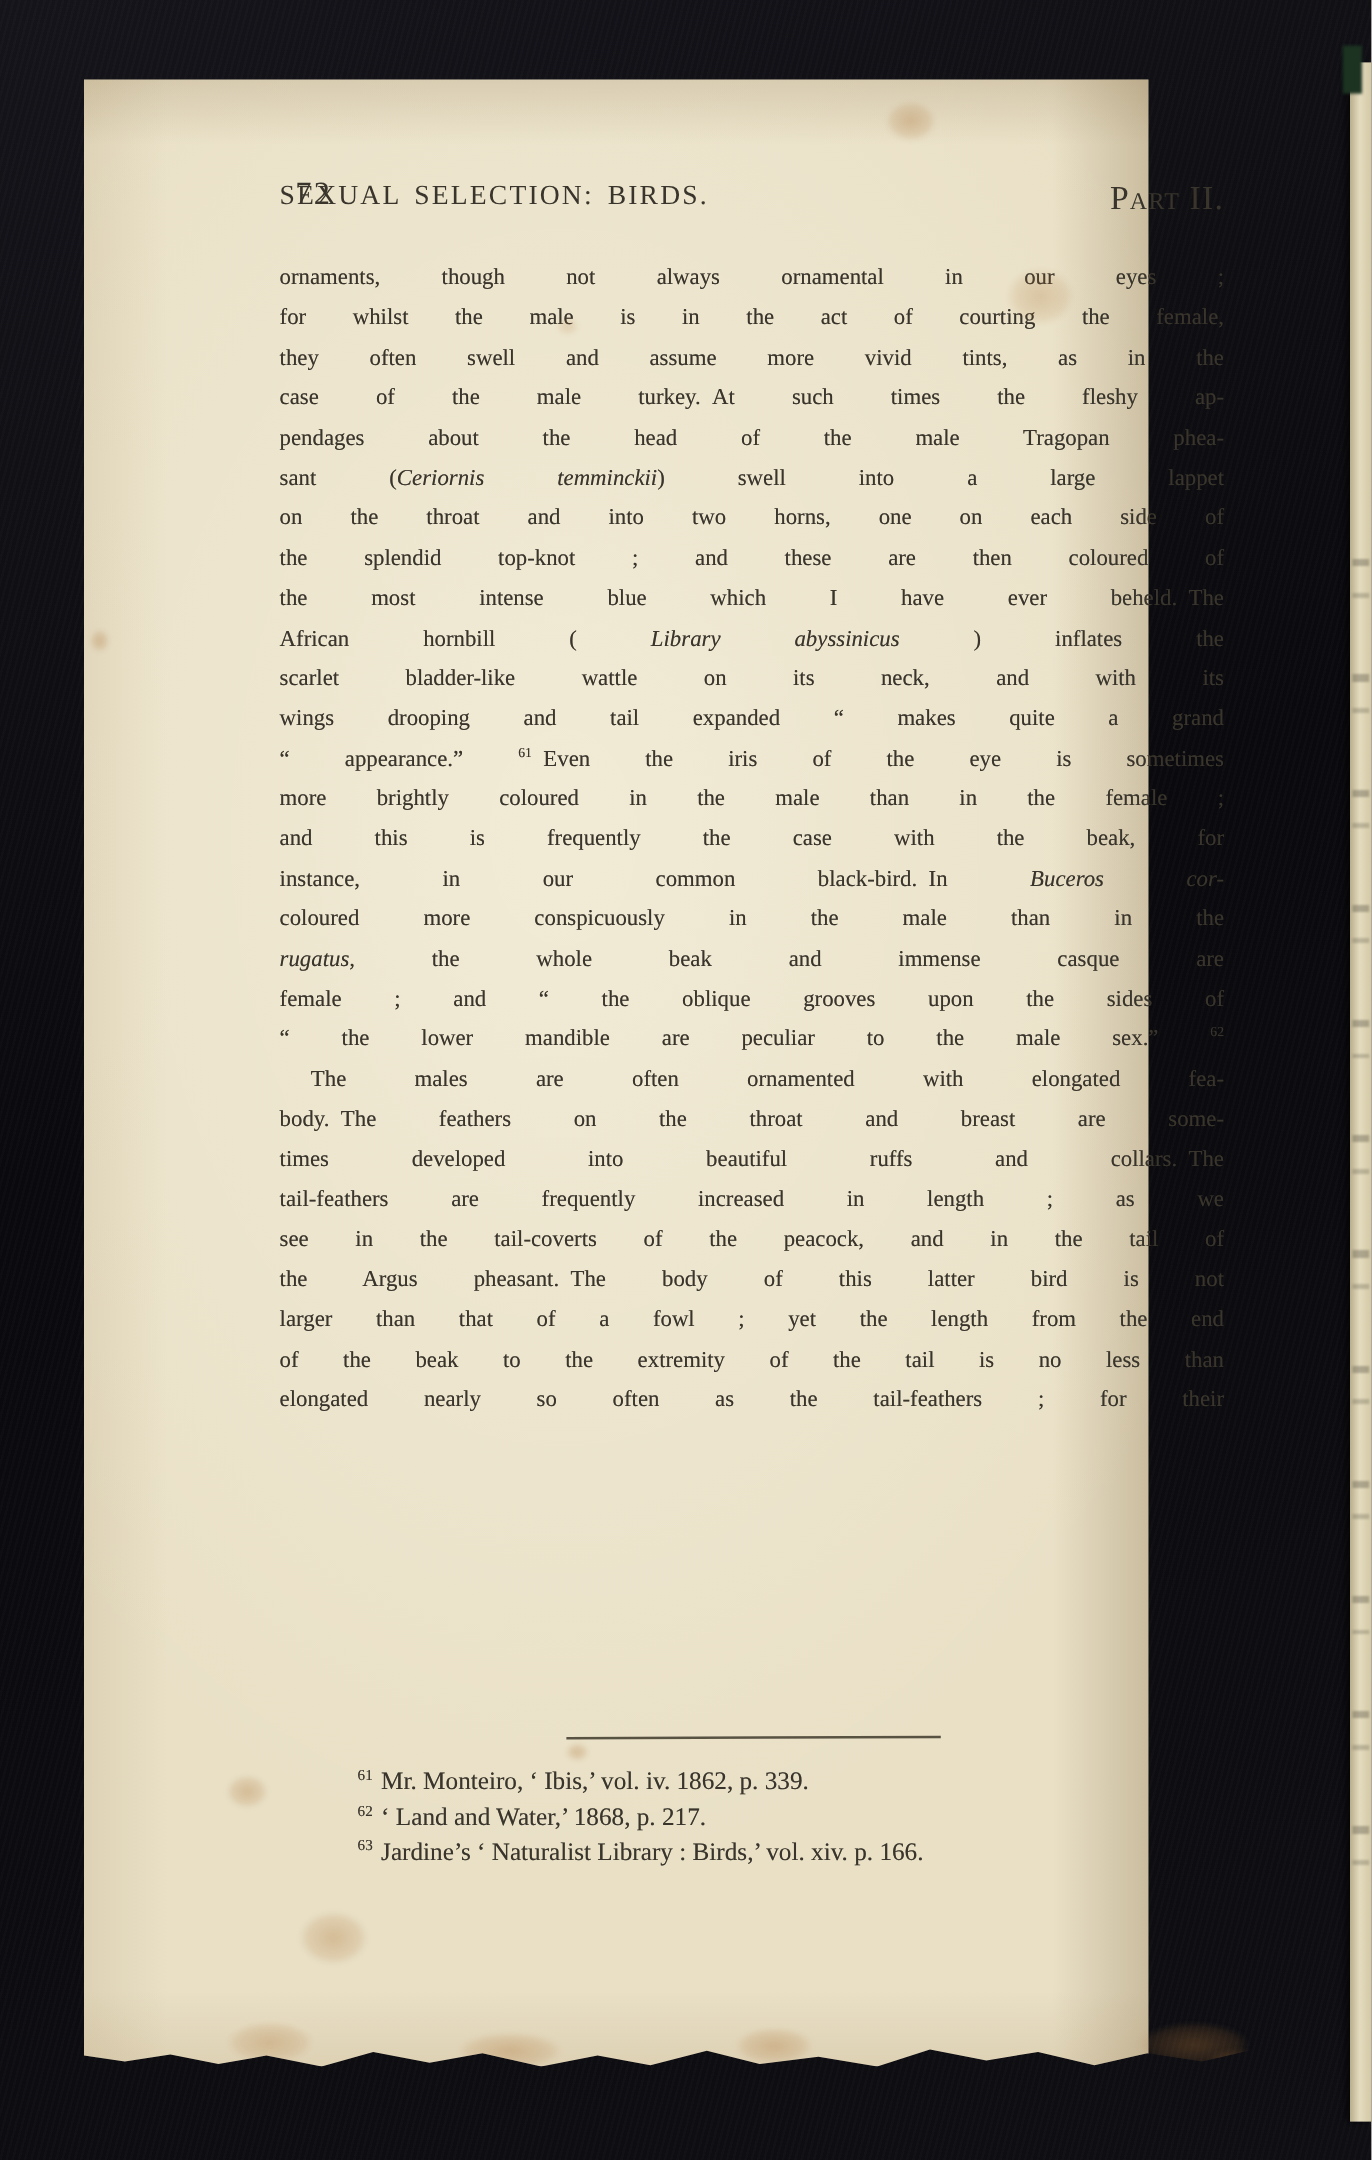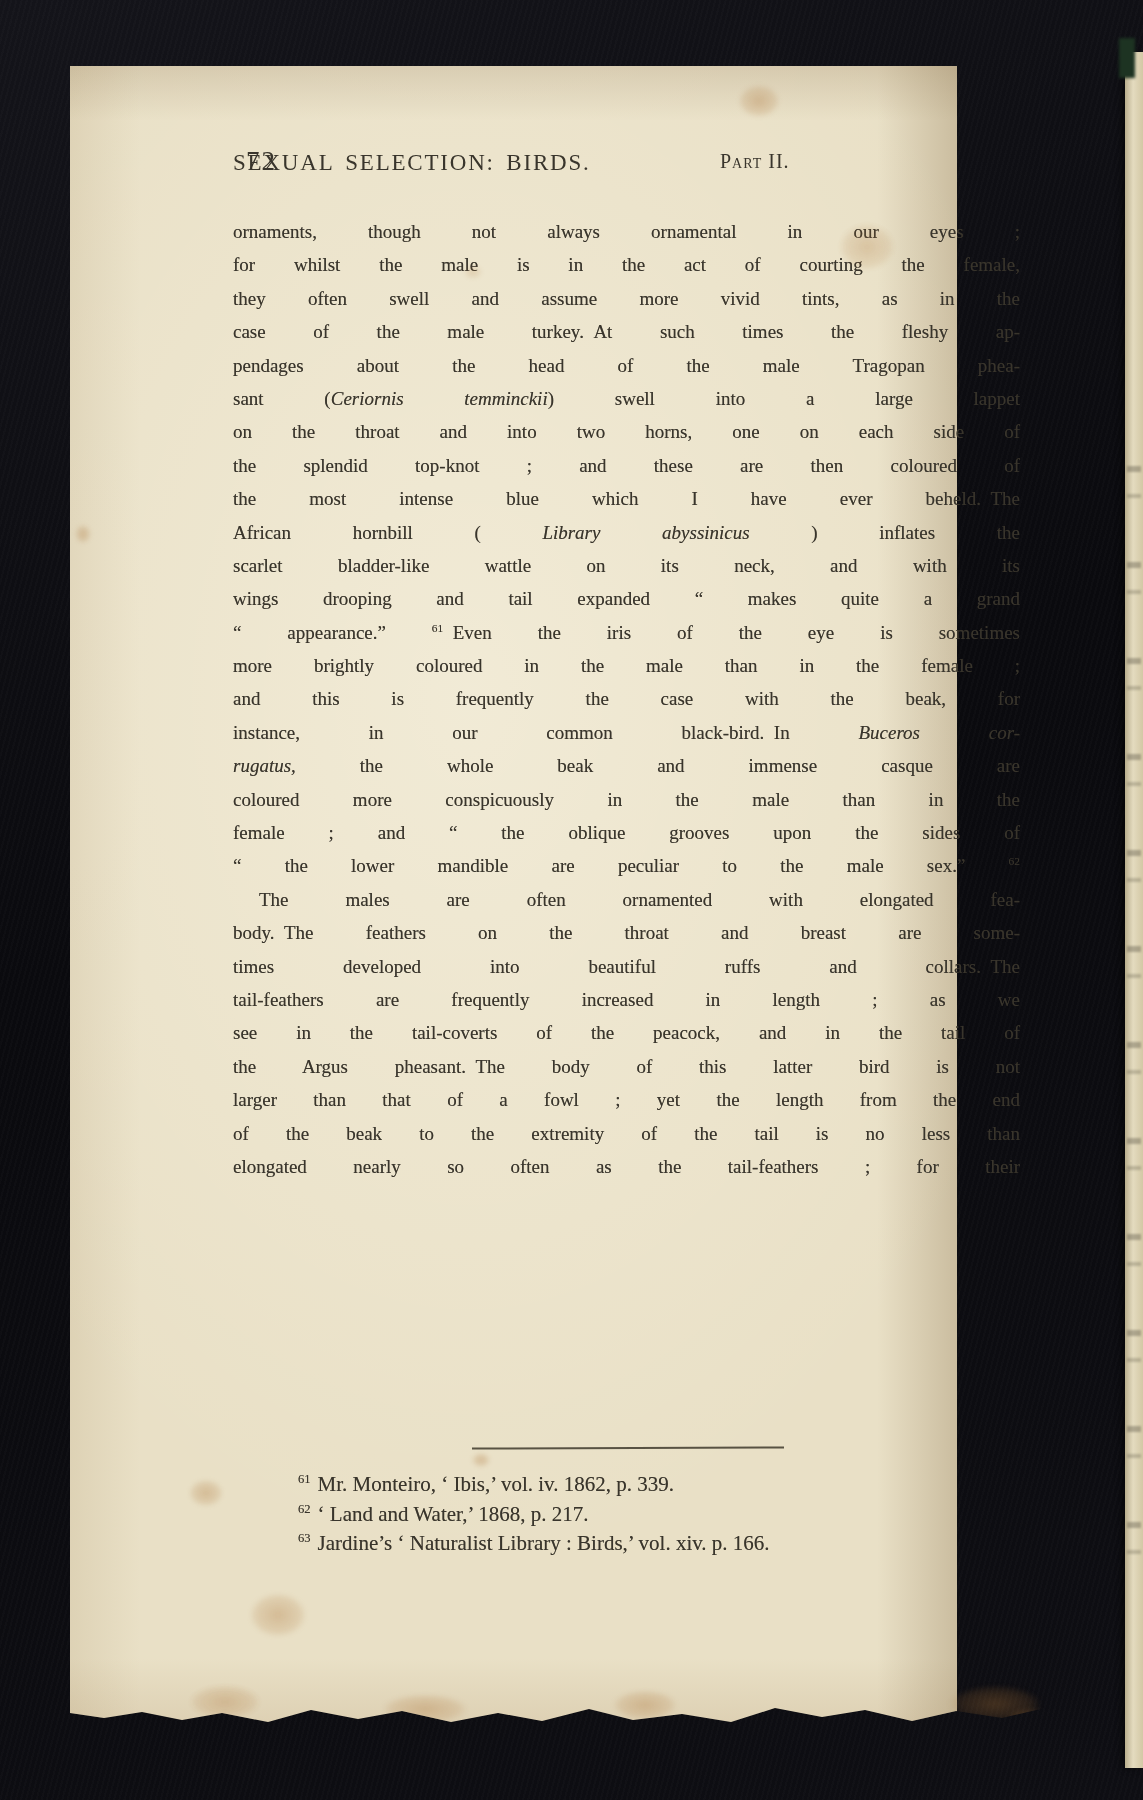--- a/index.html
+++ b/index.html
@@ -32,22 +32,22 @@
       linear-gradient(to bottom, rgba(120,90,50,.18), transparent 55px),
       linear-gradient(to top, rgba(145,105,55,.14), transparent 70px);
   }
   
   .pagenum { position:absolute; left:176px; top:80px; font-size:27px; letter-spacing:2px; }
   .running-title {
     position:absolute; left:163px; top:84px; width:787px; text-align:left;
     font-size:23px; letter-spacing:1.8px; word-spacing:4px;
   }
   .part-label {
-    position:absolute; left:650px; top:84px; width:300px; 
-    font-size:20px; font-variant:small-caps; letter-spacing:1px;
+    position:absolute; left:650px; top:84px; width:300px; text-align:right;
+    font-size:28px; font-variant:small-caps; letter-spacing:1px;
   }
   
   .body-text { position:absolute; left:163px; top:149px; width:787px; }
   .line {
     font-size:19px; line-height:33.4px; height:33.4px;
     text-align:justify; text-align-last:justify;
     text-shadow: 0 0 0.5px rgba(55,50,40,.55);
   }
   .line.indent { text-indent:26px; }
   .it { font-style:italic; }
@@ -112,22 +112,22 @@
         <div class="line"><span>on the throat and into two horns, one on each side of</span></div>
         <div class="line"><span>the splendid top-knot ; and these are then coloured of</span></div>
         <div class="line"><span>the most intense blue which I have ever beheld. The</span></div>
         <div class="line"><span>African hornbill ( </span><span class="it">Library abyssinicus</span><span> ) inflates the</span></div>
         <div class="line"><span>scarlet bladder-like wattle on its neck, and with its</span></div>
         <div class="line"><span>wings drooping and tail expanded “ makes quite a grand</span></div>
         <div class="line"><span>“ appearance.” </span><span class="sup">61</span><span> Even the iris of the eye is sometimes</span></div>
         <div class="line"><span>more brightly coloured in the male than in the female ;</span></div>
         <div class="line"><span>and this is frequently the case with the beak, for</span></div>
         <div class="line"><span>instance, in our common black-bird. In </span><span class="it">Buceros cor-</span></div>
+        <div class="line"><span>coloured more conspicuously in the male than in the</span></div>
         <div class="line"><span class="it">rugatus,</span><span> the whole beak and immense casque are</span></div>
-        <div class="line"><span>coloured more conspicuously in the male than in the</span></div>
         <div class="line"><span>female ; and “ the oblique grooves upon the sides of</span></div>
         <div class="line"><span>“ the lower mandible are peculiar to the male sex.” </span><span class="sup">62</span></div>
         <div class="line indent"><span>The males are often ornamented with elongated fea-</span></div>
         <div class="line"><span>body. The feathers on the throat and breast are some-</span></div>
         <div class="line"><span>times developed into beautiful ruffs and collars. The</span></div>
         <div class="line"><span>tail-feathers are frequently increased in length ; as we</span></div>
         <div class="line"><span>see in the tail-coverts of the peacock, and in the tail of</span></div>
         <div class="line"><span>the Argus pheasant. The body of this latter bird is not</span></div>
         <div class="line"><span>larger than that of a fowl ; yet the length from the end</span></div>
         <div class="line"><span>of the beak to the extremity of the tail is no less than</span></div>

